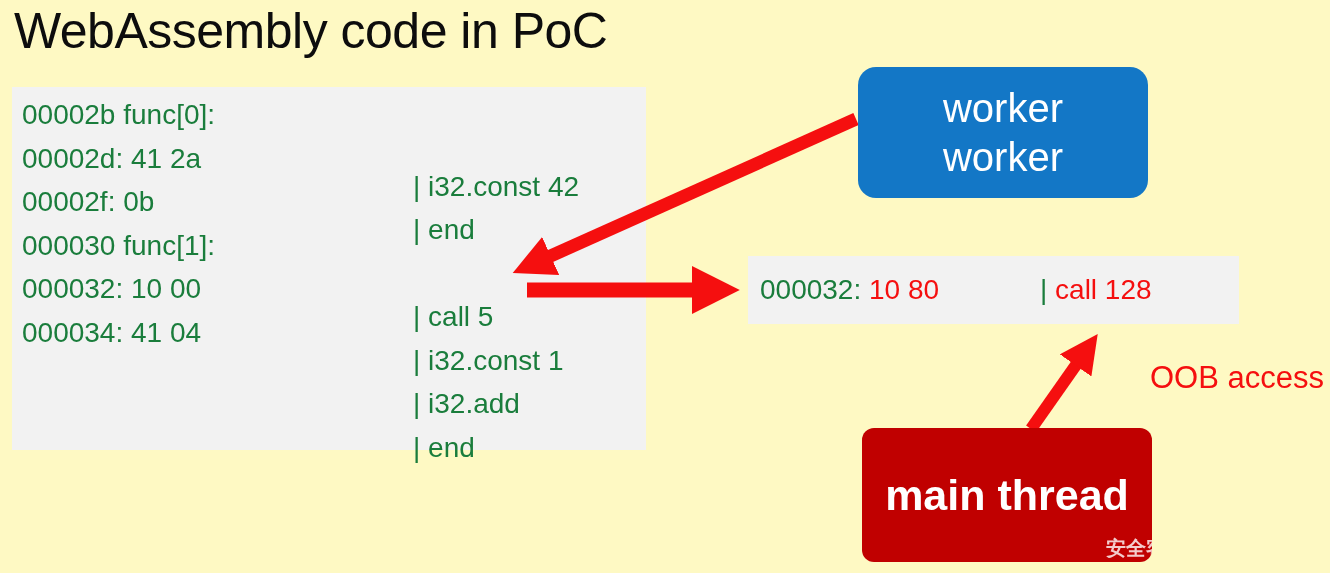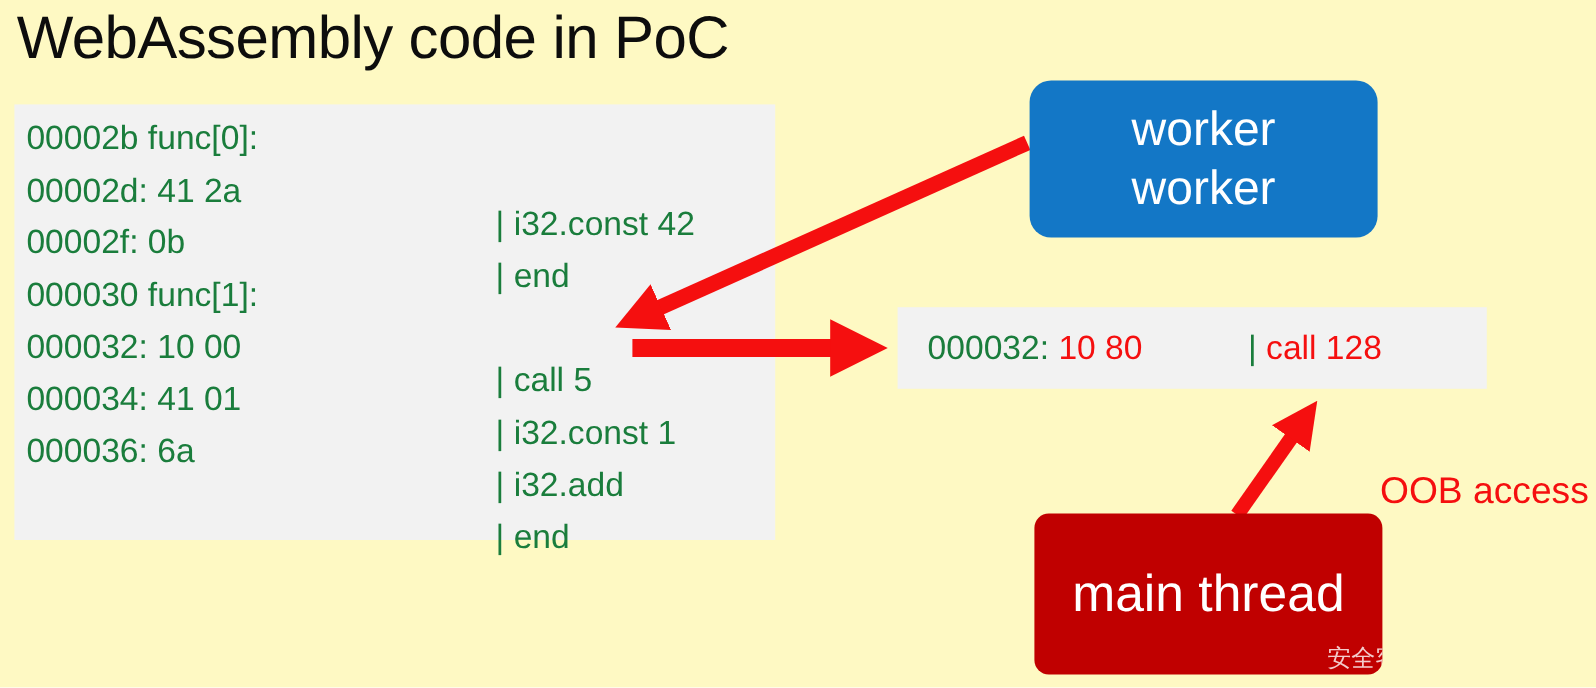--- a/index.html
+++ b/index.html
@@ -29,44 +29,44 @@
     color:var(--code-green);font-size:28px;
   }
   .code-line{position:relative;height:43.5px;line-height:43.5px;white-space:nowrap;}
   .code-line .cr{position:absolute;left:391px;top:0;margin-top:28px;}
   
   .patched-box{
     position:absolute;left:748px;top:256px;width:491px;height:68px;
     background:var(--block-gray);
     font-size:28px;line-height:68px;white-space:nowrap;
   }
-  .patched-box .p-addr{margin-left:25px;color:var(--code-green);}
+  .patched-box .p-addr{margin-left:12px;color:var(--code-green);}
   .patched-box .p-bytes{color:var(--highlight-red);}
   .patched-box .p-right{position:absolute;left:292px;top:0;}
   .patched-box .p-pipe{color:var(--code-green);}
   .patched-box .p-disasm{color:var(--highlight-red);}
   
   .worker-box{
     position:absolute;left:858px;top:67px;width:290px;height:131px;
     background:var(--worker-blue);border-radius:18px;
     display:flex;flex-direction:column;align-items:center;justify-content:center;
     color:#ffffff;font-size:40px;line-height:49px;text-align:center;
   }
   .main-box{
     position:absolute;left:862px;top:428px;width:290px;height:134px;
     background:var(--main-dark-red);border-radius:12px;
     display:flex;align-items:center;justify-content:center;
-    color:#ffffff;font-size:43px;overflow:hidden;
+    color:#ffffff;font-size:43px;overflow:hidden;font-weight:bold;
   }
   .watermark{
     position:absolute;right:-14px;bottom:0px;
     font-size:20px;color:rgba(255,255,255,0.8);white-space:nowrap;
   }
   .oob{
-    position:absolute;left:1150px;top:391px;
+    position:absolute;left:1150px;top:360px;
     font-size:31px;color:var(--highlight-red);white-space:nowrap;text-align:center;
   }
   .arrows{position:absolute;left:0;top:0;width:1330px;height:573px;pointer-events:none;}
 </style>
 </head>
 <body>
 
 <div class="canvas">
 
   <h1 class="title">WebAssembly code in PoC</h1>
@@ -86,25 +86,24 @@
     </div>
     <div class="code-line">
       <span class="cl">000030 func[1]:</span>
       <span class="cr"></span>
     </div>
     <div class="code-line">
       <span class="cl">000032: 10 00</span>
       <span class="cr">| call 5</span>
     </div>
     <div class="code-line">
-      <span class="cl">000034: 41 01</span>
+      <span class="cl">000034: 41 04</span>
       <span class="cr">| i32.const 1</span>
     </div>
     <div class="code-line">
-      <span class="cl">000036: 6a</span>
       <span class="cr">| i32.add</span>
     </div>
     <div class="code-line">
       <span class="cr">| end</span>
     </div>
   </div>
 
   <div class="patched-box">
     <span class="p-addr">000032: </span><span class="p-bytes">10 80</span>
     <span class="p-right"><span class="p-pipe">| </span><span class="p-disasm">call 128</span></span>

